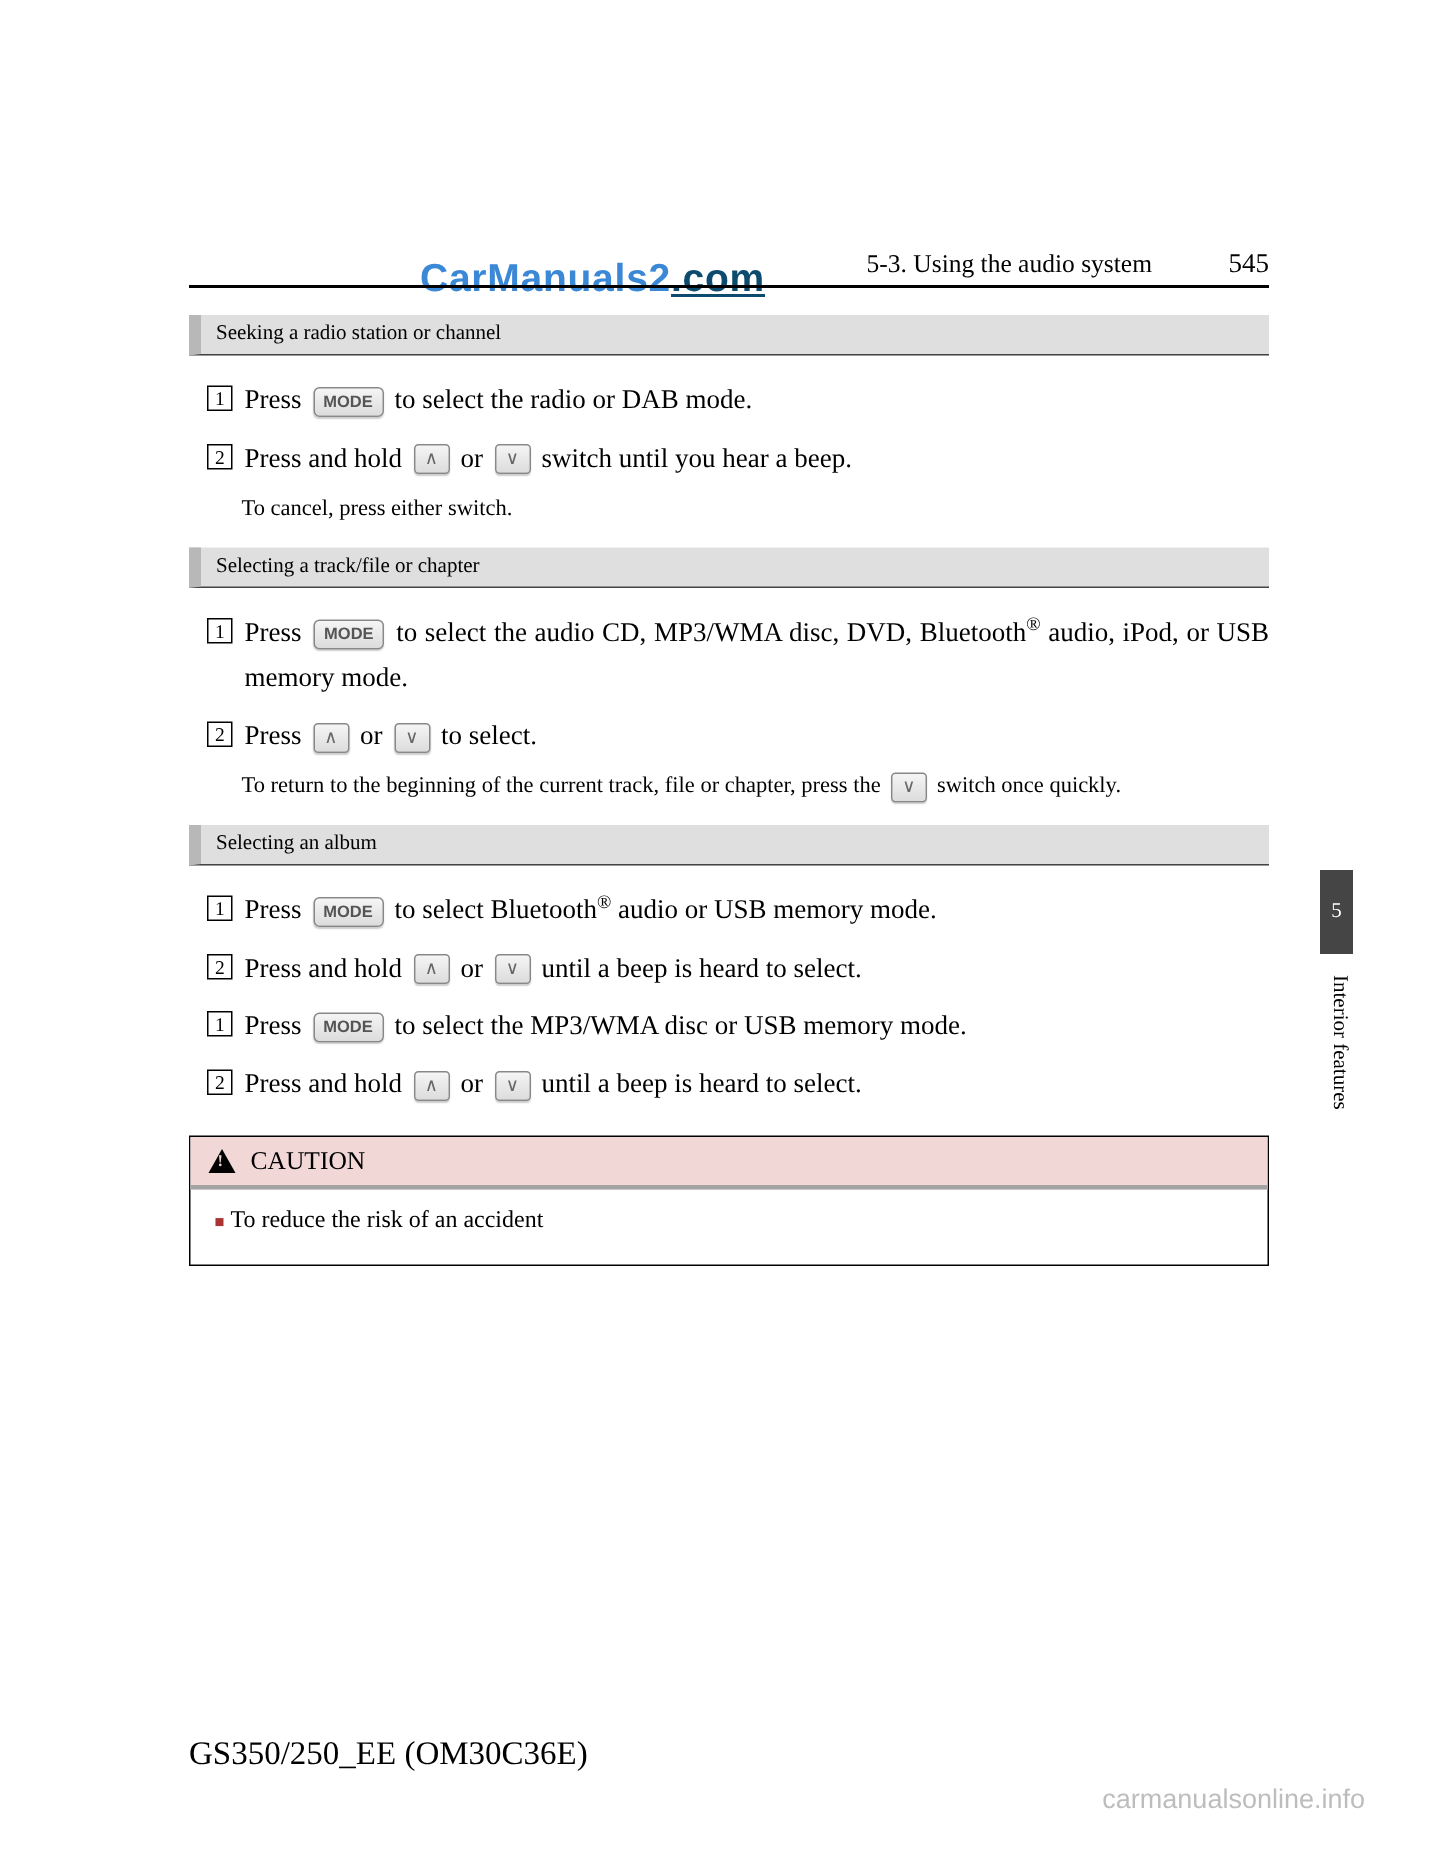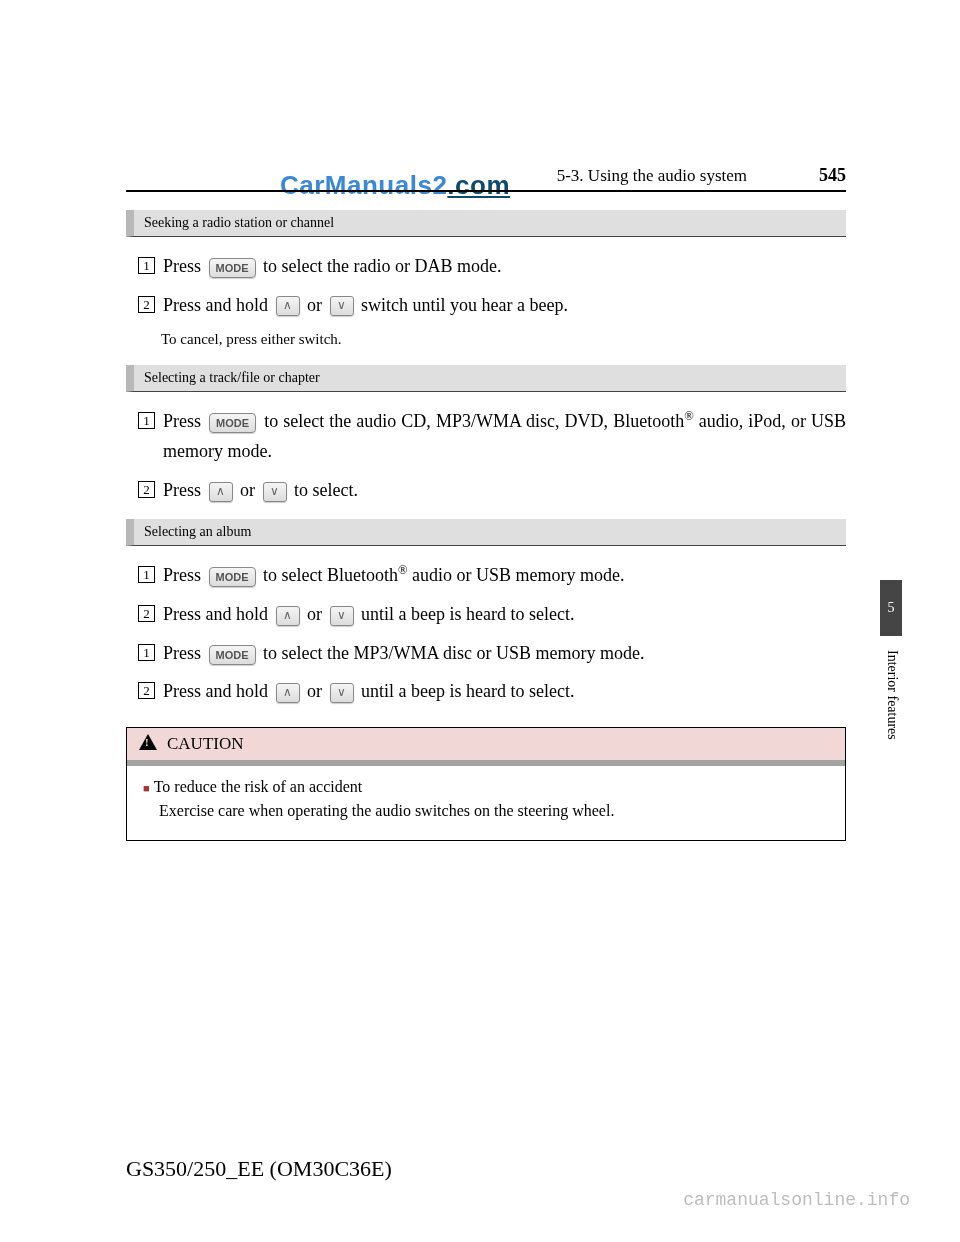--- a/index.html
+++ b/index.html
@@ -21,24 +21,24 @@
   .header {
     display: flex;
     justify-content: flex-end;
     align-items: baseline;
     font-size: 17px;
     border-bottom: 2px solid #000;
     padding-bottom: 4px;
     margin-bottom: 18px;
   }
   .header-section {
-    margin-right: 72px;
+    margin-right: 51px;
   }
   .header-page {
-    font-weight: bold;
+    font-weight: normal;
     font-size: 18px;
   }
   .watermark {
     position: absolute;
     left: 280px;
     top: 170px;
     font-family: Arial, sans-serif;
     font-size: 26px;
     font-weight: bold;
     color: #3a88d6;
@@ -138,22 +138,23 @@
     font-size: 14px;
   }
   .caution-box {
     border: 1px solid #000;
     margin-top: 20px;
   }
   .caution-head {
     background: #f2d7d7;
     padding: 6px 12px;
     display: flex;
+    align-items: center;
     font-size: 17px;
-    border-bottom: 6px solid #a3a3a3;
+    border-bottom: 3px solid #a3a3a3;
   }
   .warn-icon {
     width: 0; height: 0;
     border-left: 9px solid transparent;
     border-right: 9px solid transparent;
     border-bottom: 16px solid #000;
     position: relative;
     margin-right: 10px;
   }
   .warn-icon::after {
@@ -183,21 +184,21 @@
     left: 126px;
     bottom: 60px;
     font-size: 22px;
   }
   .footer-url {
     position: absolute;
     right: 50px;
     bottom: 32px;
     font-size: 18px;
     color: #bdbdbd;
-    font-family: Liberation Mono, monospace;
+    font-family: Liberation Sans, sans-serif;
   }
 </style>
 </head>
 <body>
 
 <div class="watermark">
   <span>CarManuals2</span><span class="wm2">.com</span>
 </div>
 
 <div class="side-tab">5</div>
@@ -234,20 +235,23 @@
     <span class="step-text">
       <span>Press </span><span class="btn">MODE</span><span> to select the audio CD, MP3/WMA disc, DVD, Bluetooth</span><sup>®</sup><span> audio, iPod, or USB memory mode.</span>
     </span>
   </div>
 
   <div class="step">
     <span class="step-num">2</span>
     <span class="step-text">
       <span>Press </span><span class="btn-circle">∧</span><span> or </span><span class="btn-circle">∨</span><span> to select.</span>
     </span>
+  </div>
+  <div class="substep">
+    <span>To return to the beginning of the current track, file or chapter, press the </span><span class="btn-circle">∨</span><span> switch once quickly.</span>
   </div>
 
   <div class="section-heading">Selecting an album</div>
 
   <div class="step">
     <span class="step-num">1</span>
     <span class="step-text">
       <span>Press </span><span class="btn">MODE</span><span> to select Bluetooth</span><sup>®</sup><span> audio or USB memory mode.</span>
     </span>
   </div>
@@ -274,20 +278,19 @@
     </span>
   </div>
 
   <div class="caution-box">
     <div class="caution-head">
       <span class="warn-icon"></span>
       <span>CAUTION</span>
     </div>
     <div class="caution-body">
       <span class="sq">■</span><span>To reduce the risk of an accident</span>
-      <div class="caution-sub">Exercise care when operating the audio switches on the steering wheel.</div>
     </div>
   </div>
 
 </div>
 
 <div class="footer-doc">GS350/250_EE (OM30C36E)</div>
 <div class="footer-url">carmanualsonline.info</div>
 
 </body></html>

